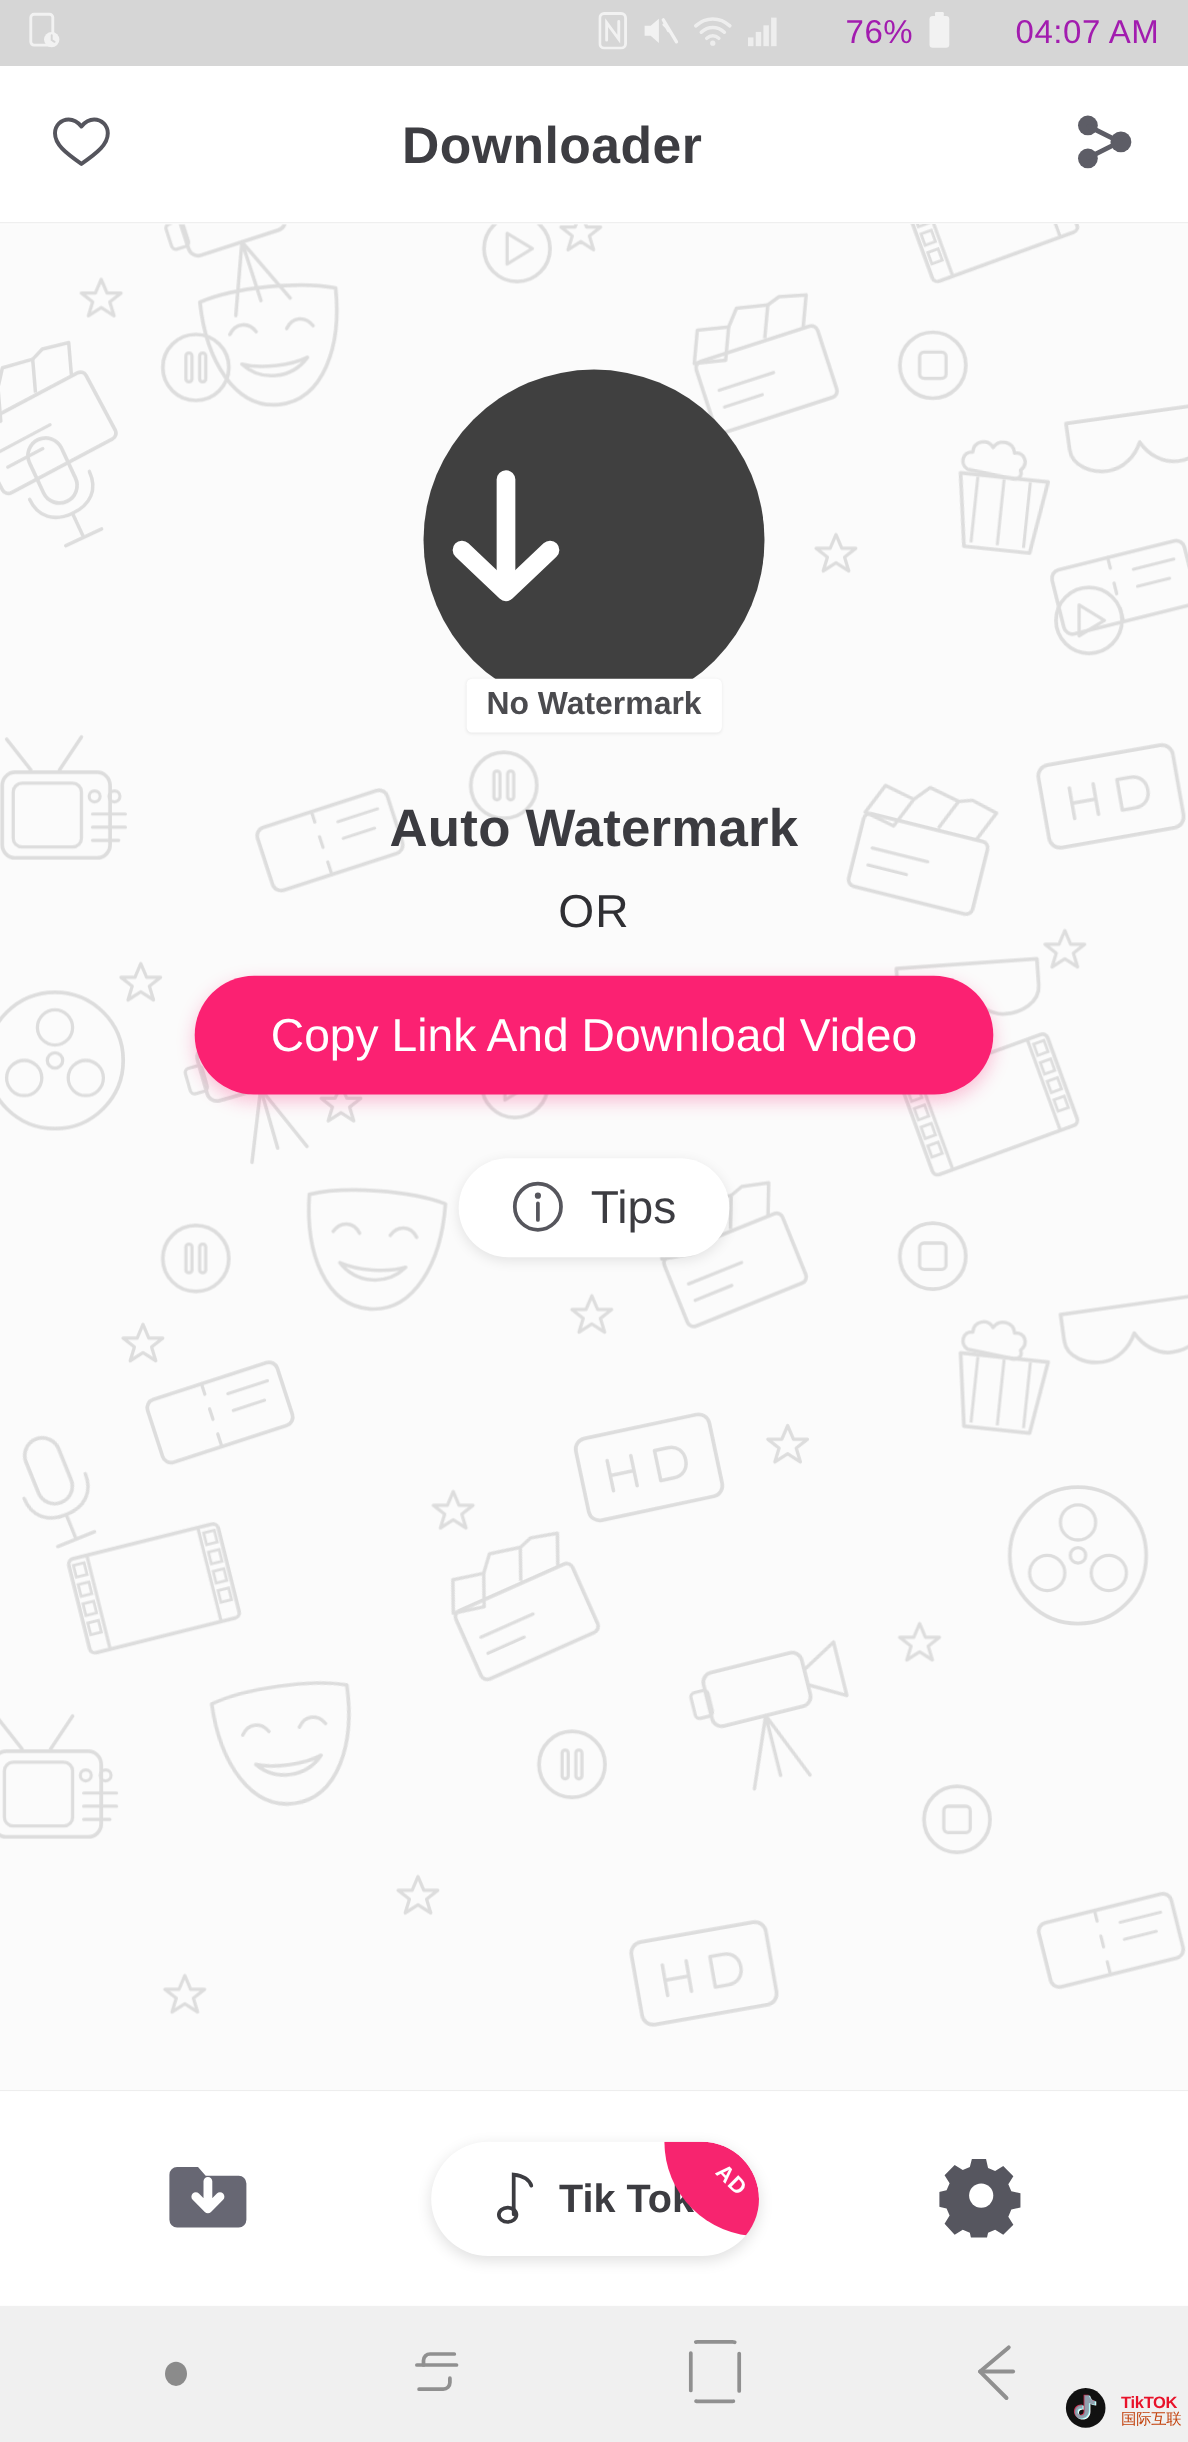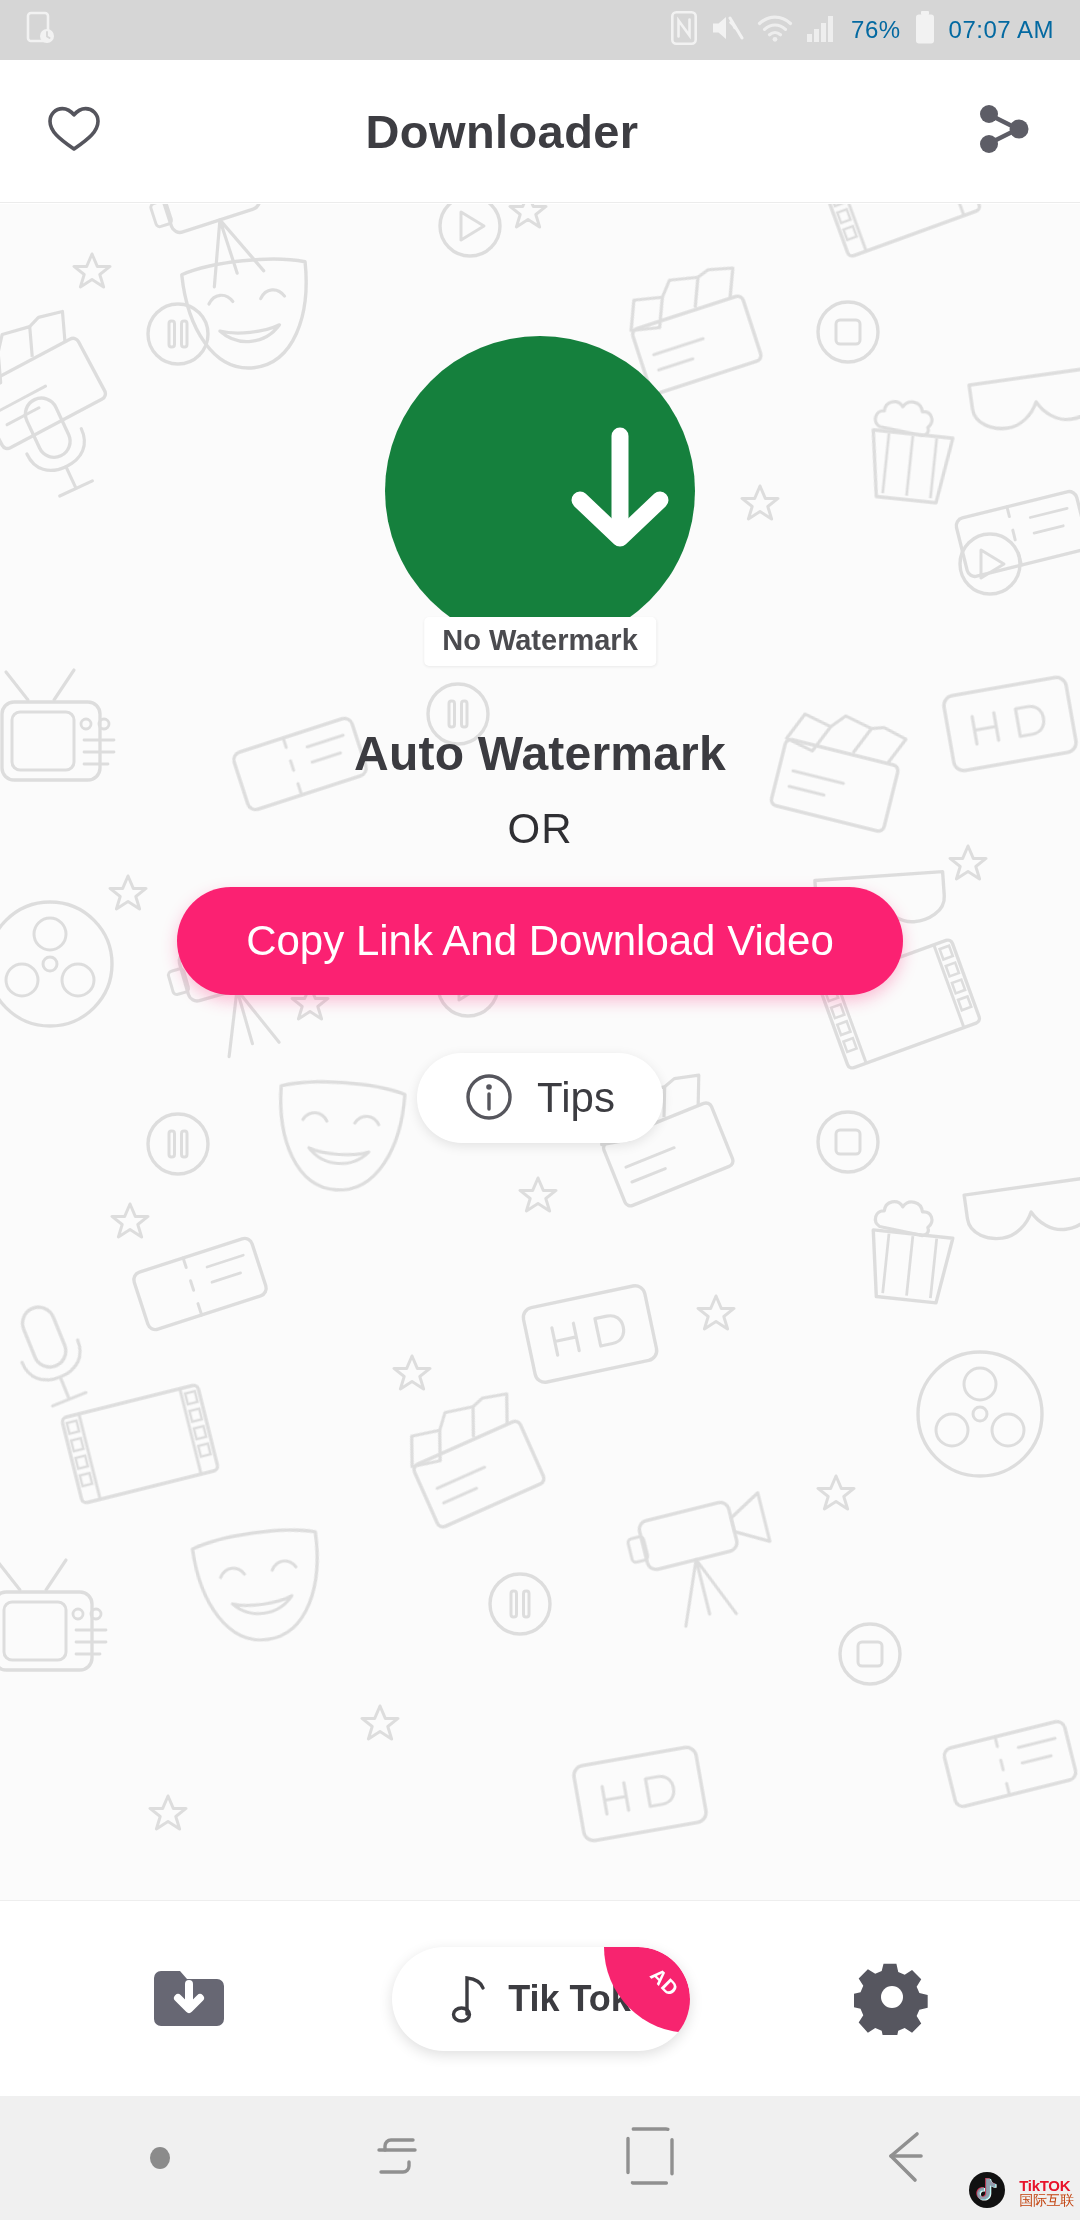--- a/index.html
+++ b/index.html
@@ -12,21 +12,21 @@
   #screen { position:relative; width:1080px; height:2220px; background:#fff; }
 
   
   .statusbar{
     position:absolute; top:0; left:0; width:1080px; height:60px;
     background:#d6d6d6; display:flex; align-items:center;
     padding:0 26px; color:#f2f2f2;
   }
   .sb-left{ display:flex; align-items:center; gap:10px; }
   .sb-right{ margin-left:auto; display:flex; align-items:center; gap:13px; }
-  .sb-text{ font-size:24px; color:#0369a1; letter-spacing:.5px; font-weight:400; }
+  .sb-text{ font-size:30px; color:#a21caf; letter-spacing:.5px; font-weight:400;margin-left:45px; }
   .sb-ico{ display:block; }
 
   
   .appbar{
     position:absolute; top:60px; left:0; width:1080px; height:143px;
     background:#ffffff; display:flex; align-items:center;
     padding:0 46px; border-bottom:1px solid #ececec; z-index:6;
   }
   .appbar-title{
     position:absolute; left:0; width:1004px; text-align:center;
@@ -44,21 +44,21 @@
   .bgwrap svg{ position:absolute; top:0; left:0; }
 
   
   .content{
     position:absolute; top:204px; left:0; width:1080px; height:1696px;
     z-index:2; display:flex; flex-direction:column; align-items:center;
   }
   .dl-circle{
     position:relative; margin-top:132px;
     width:310px; height:310px; border-radius:50%;
-    background:#15803d; display:flex; align-items:center; justify-content:flex-end;
+    background:#404040; display:flex; align-items:center; justify-content:flex-start;
   }
   .nowm{
     position:absolute; left:50%; transform:translateX(-50%);
     bottom:-20px; background:#ffffff; border-radius:5px;
     padding:7px 18px 9px; font-size:29px; font-weight:700; color:#4b4b4f;
     white-space:nowrap; box-shadow:0 1px 3px rgba(0,0,0,.07);
   }
   .auto-title{
     margin-top:80px; font-size:48px; font-weight:700; color:#3b3b40;
     letter-spacing:.2px;
@@ -183,21 +183,21 @@
           <rect x="22" y="3" width="5" height="26" fill="#f2f2f2" opacity=".85"></rect>
         </svg>
       </span>
       <span class="sb-text">76%</span>
       <span class="sb-ico">
         <svg width="22" height="34" viewBox="0 0 22 34">
           <rect x="7" y="0" width="8" height="4" rx="1" fill="#f2f2f2"></rect>
           <rect x="2" y="3.5" width="18" height="29" rx="3" fill="#f2f2f2"></rect>
         </svg>
       </span>
-      <span class="sb-text">07:07 AM</span>
+      <span class="sb-text">04:07 AM</span>
     </div>
   </div>
 
   <div class="appbar">
     <div class="appbar-icon">
       <span>
         <svg width="56" height="52" viewBox="0 0 56 52">
           <path d="M28 46C13 35.5 4 28.2 4 18.2 4 11 9.6 5.6 16.4 5.6c4.1 0 8.2 2.1 11.6 6.3 3.4-4.2 7.5-6.3 11.6-6.3C46.4 5.6 52 11 52 18.2 52 28.2 43 35.5 28 46z" fill="none" stroke="#55555d" stroke-width="3.6" stroke-linejoin="round"></path>
         </svg>
       </span>

